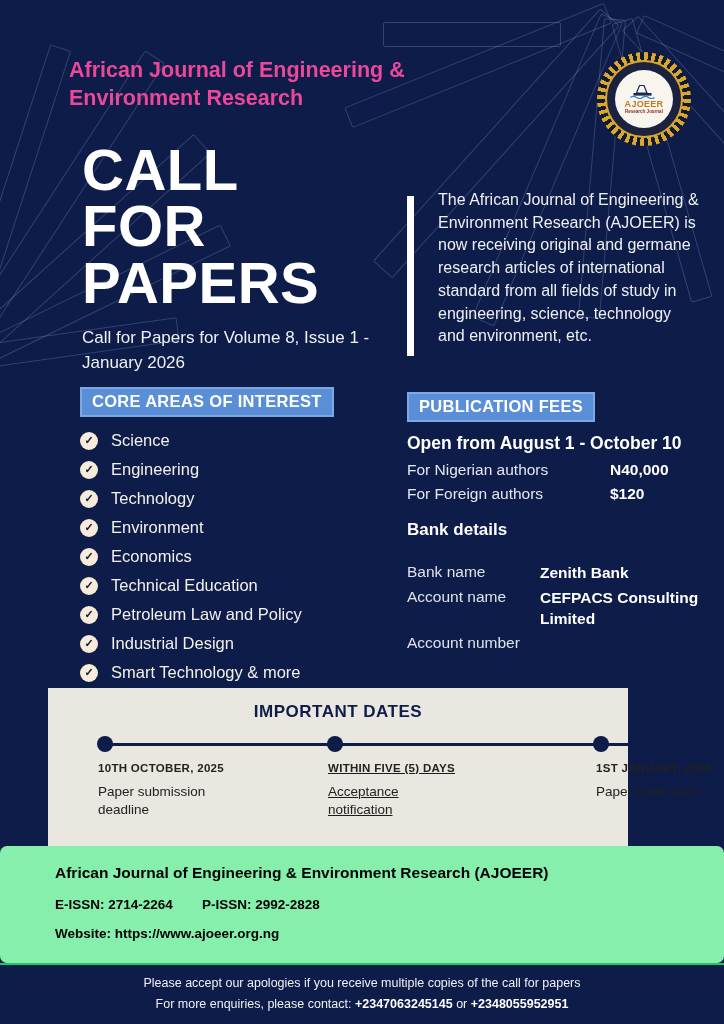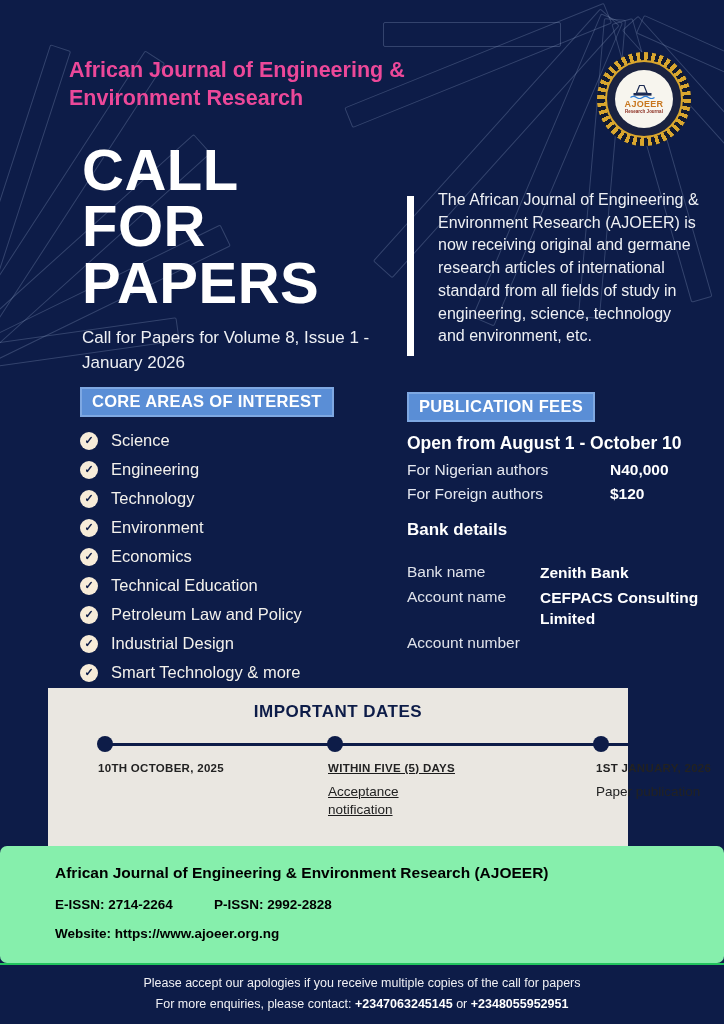--- a/index.html
+++ b/index.html
@@ -70,21 +70,21 @@
   .tl-dot { position:absolute; top:48px; width:16px; height:16px; border-radius:50%; background:#0d1c48; }
   .dot-0 { left:49px; } .dot-1 { left:279px; } .dot-2 { left:545px; }
   .milestone { position:absolute; top:74px; width:150px; }
   .ms-0 { left:50px; } .ms-1 { left:280px;text-decoration:underline; } .ms-2 { left:548px; }
   .m-date { font-size:11.5px; font-weight:bold; color:#222; letter-spacing:.3px; }
   .m-desc { font-size:13.5px; color:#222; margin-top:9px; line-height:1.35; width:118px; }
   
   .white-footer { position:absolute; left:0; top:846px; width:724px; height:117px; background:#86efac; color:#000;border-radius:7px; }
   .wf-title { padding:18px 0 0 55px; font-size:15.5px; font-weight:bold; }
   .issn-row { display:flex; margin:15px 0 0 55px; font-size:13.5px; font-weight:bold; }
-  .issn-e { width:159px; }
+  .issn-e { width:147px; }
   .website { margin:14px 0 0 55px; font-size:13.5px; font-weight:bold; }
   
   .bottom-bar { position:absolute; left:0; top:963px; width:724px; height:61px;
     background:#0d1c48; border-top:2px solid #22c55e; text-align:center; color:#f0f0f4; }
   .bb-line1 { margin-top:11px; font-size:12.5px; }
   .bb-line2 { margin-top:7px; font-size:12.5px; }
   .bb-line2 b { color:#fff; }
 </style>
 </head>
 <body>
@@ -208,20 +208,21 @@
   </div>
 
   <div class="dates">
     <div class="dates-heading">IMPORTANT DATES</div>
     <div class="tl-line"></div>
     <div class="tl-dot dot-0"></div>
     <div class="tl-dot dot-1"></div>
     <div class="tl-dot dot-2"></div>
     <div class="milestone ms-0">
       <div class="m-date">10TH OCTOBER, 2025</div>
+      <div class="m-desc">Paper submission deadline</div>
     </div>
     <div class="milestone ms-1">
       <div class="m-date">WITHIN FIVE (5) DAYS</div>
       <div class="m-desc">Acceptance notification</div>
     </div>
     <div class="milestone ms-2">
       <div class="m-date">1ST JANUARY, 2026</div>
       <div class="m-desc">Paper publication</div>
     </div>
   </div>

